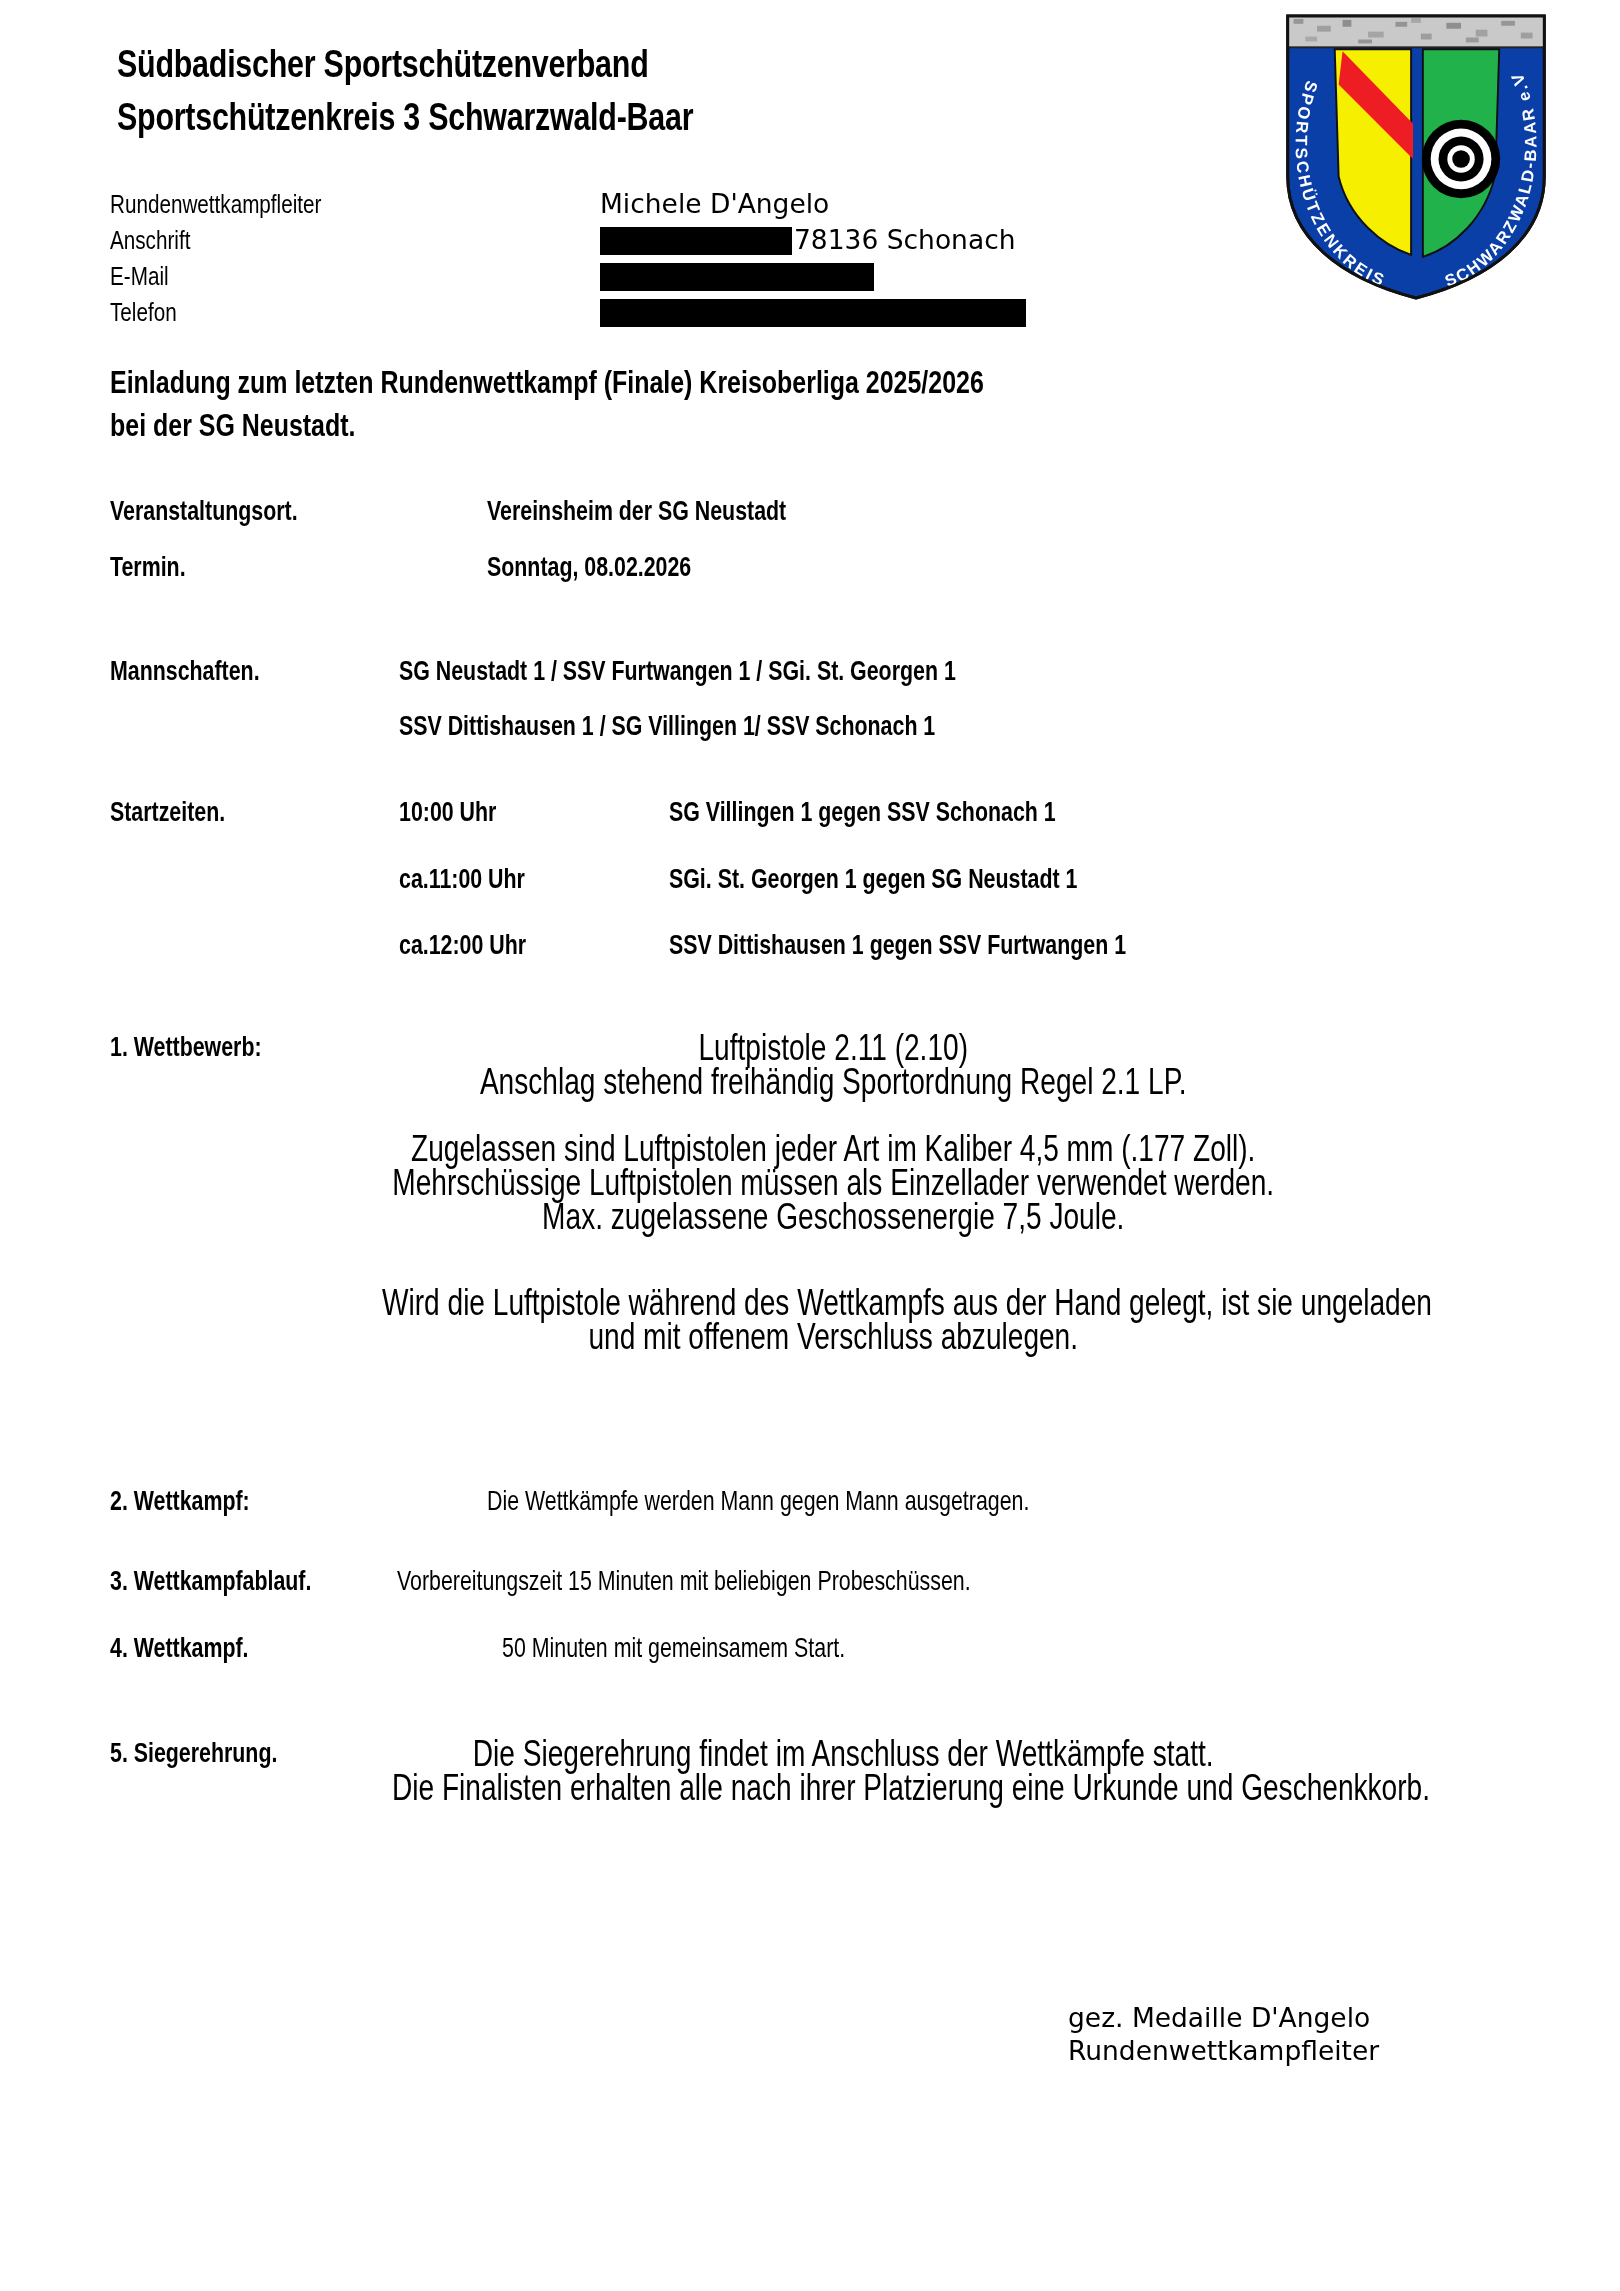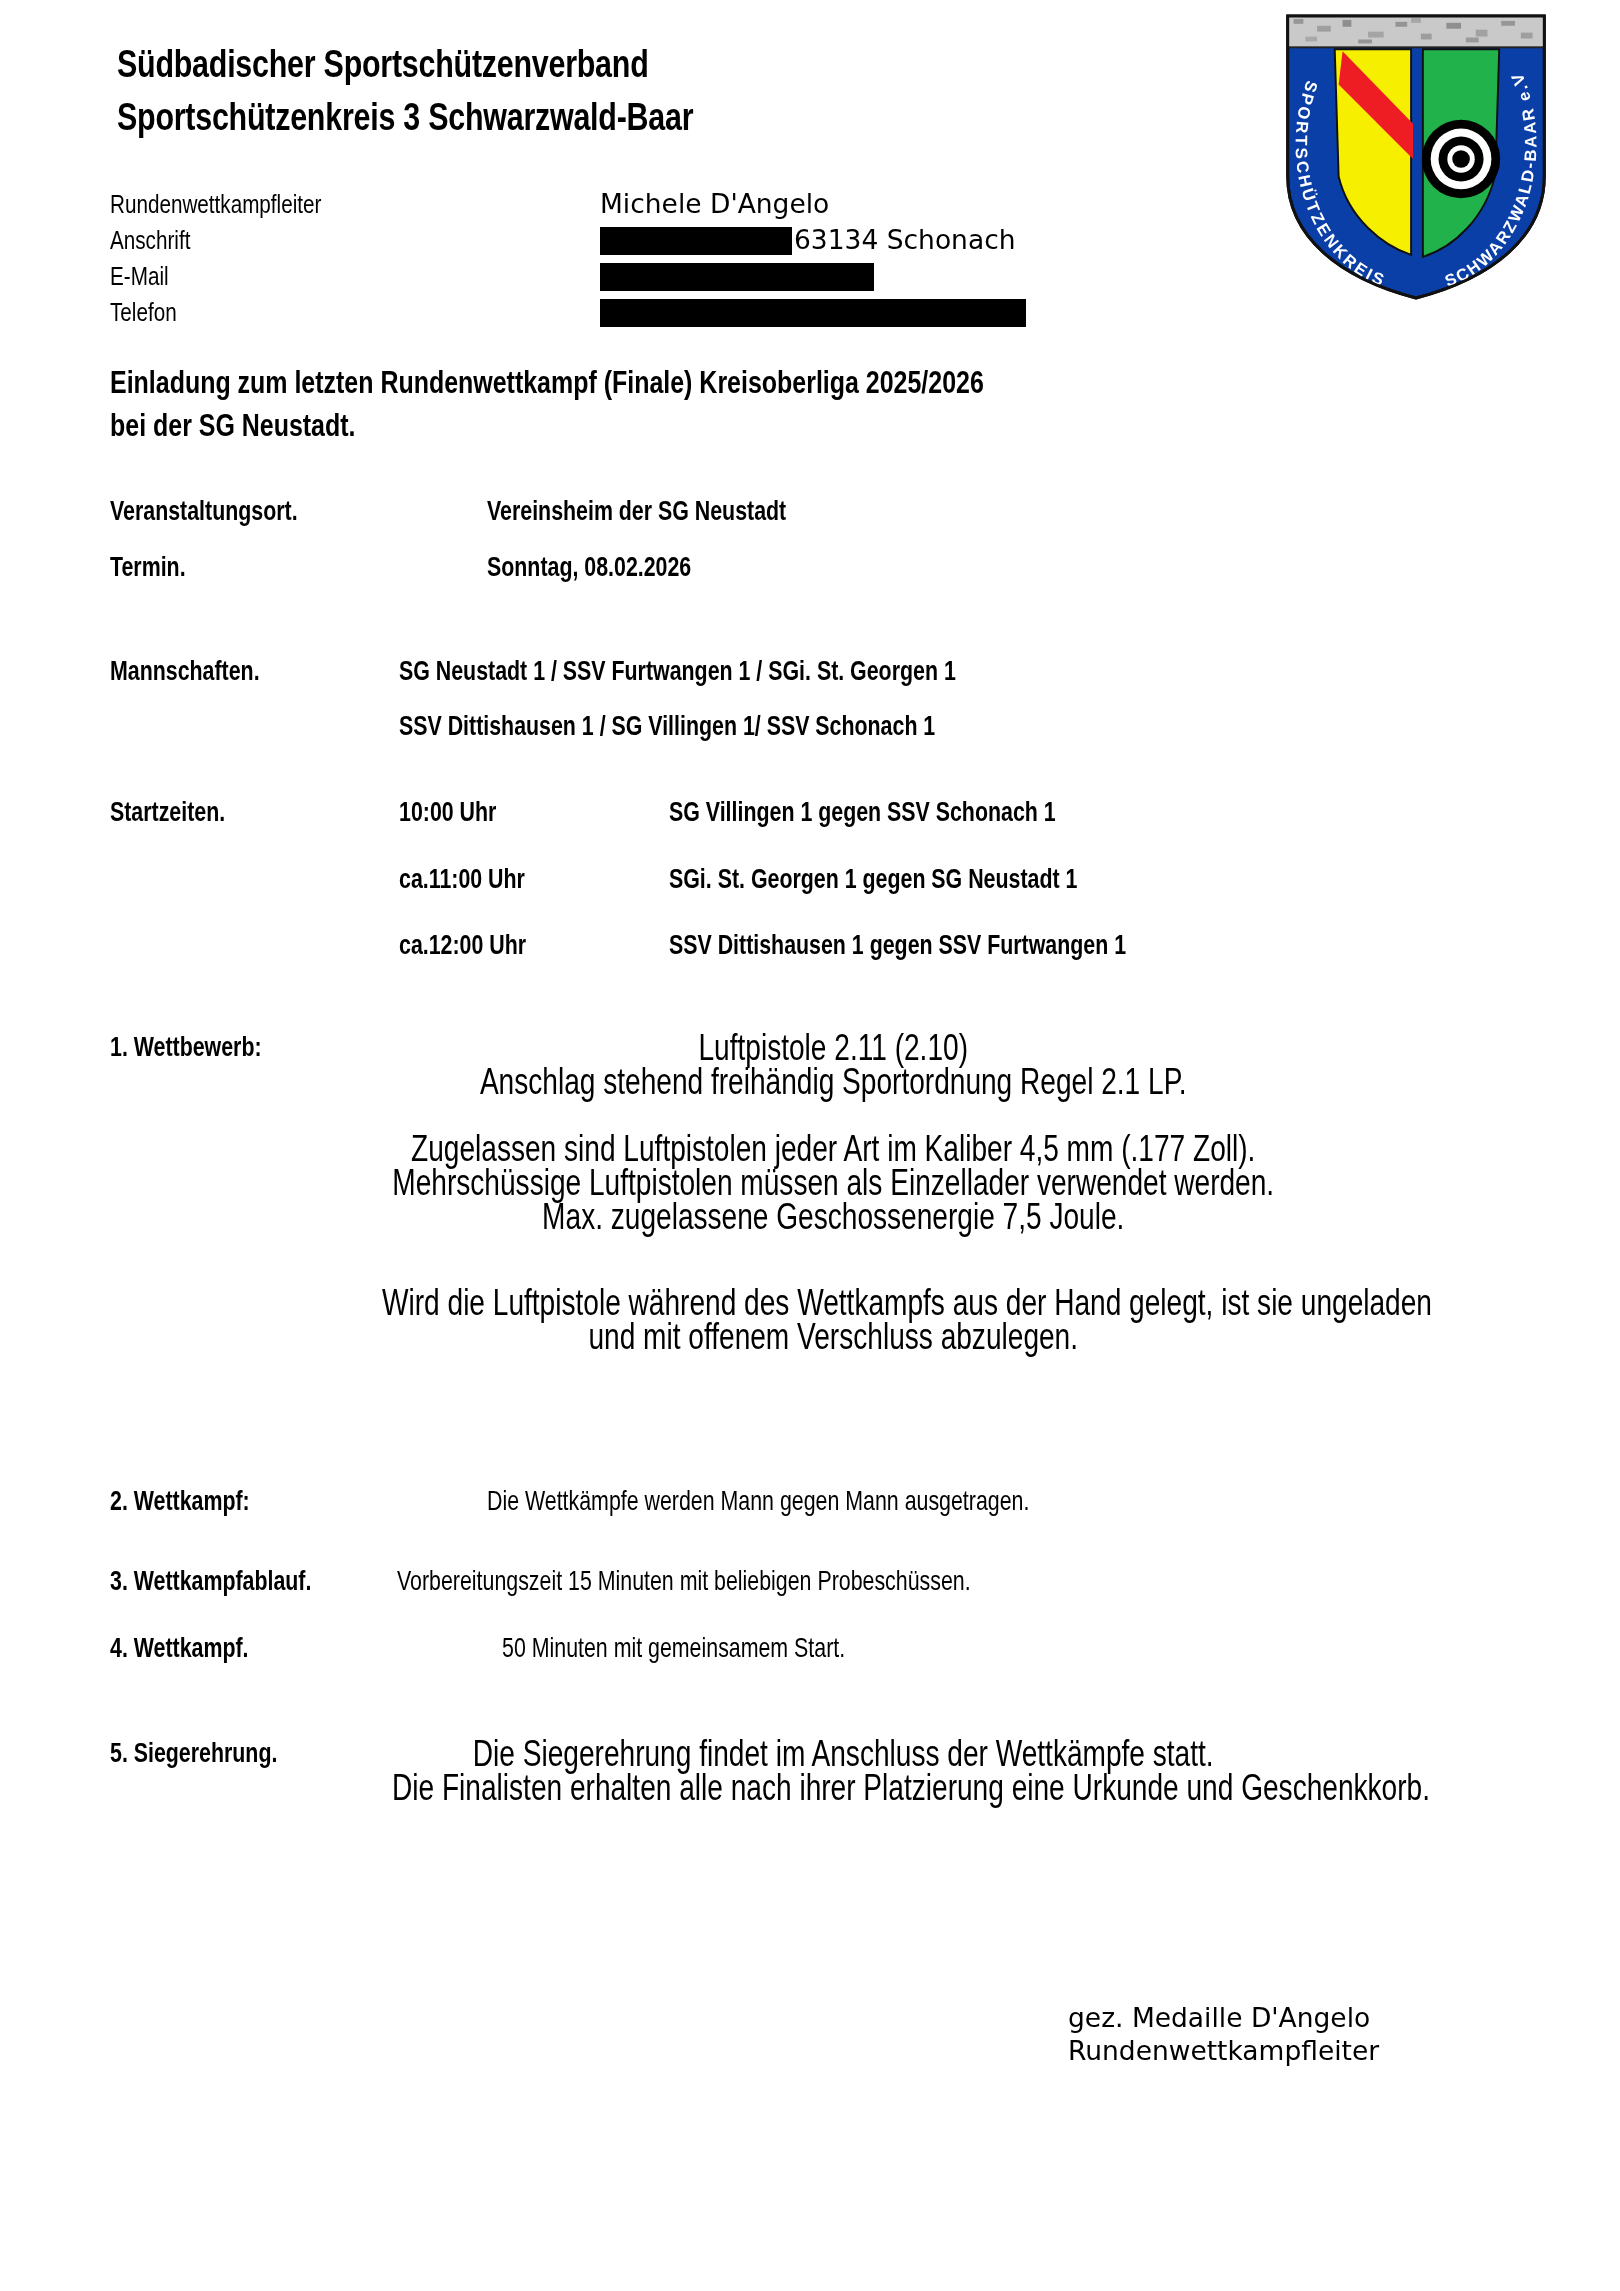--- a/index.html
+++ b/index.html
@@ -228,21 +228,21 @@
   <div class="contact">
 
     <div class="contact-row">
       <span class="contact-label cond">Rundenwettkampfleiter</span>
       <span class="contact-value wide">Michele D'Angelo</span>
     </div>
 
     <div class="contact-row">
       <span class="contact-label cond">Anschrift</span>
       <span class="contact-value">
-        <span class="redact w1"></span><span class="zip wide">63134 Schonach</span>
+        <span class="redact w1"></span><span class="zip wide">78136 Schonach</span>
       </span>
     </div>
 
     <div class="contact-row">
       <span class="contact-label cond">E-Mail</span>
       <span class="contact-value">
         <span class="redact w2"></span>
       </span>
     </div>
 

